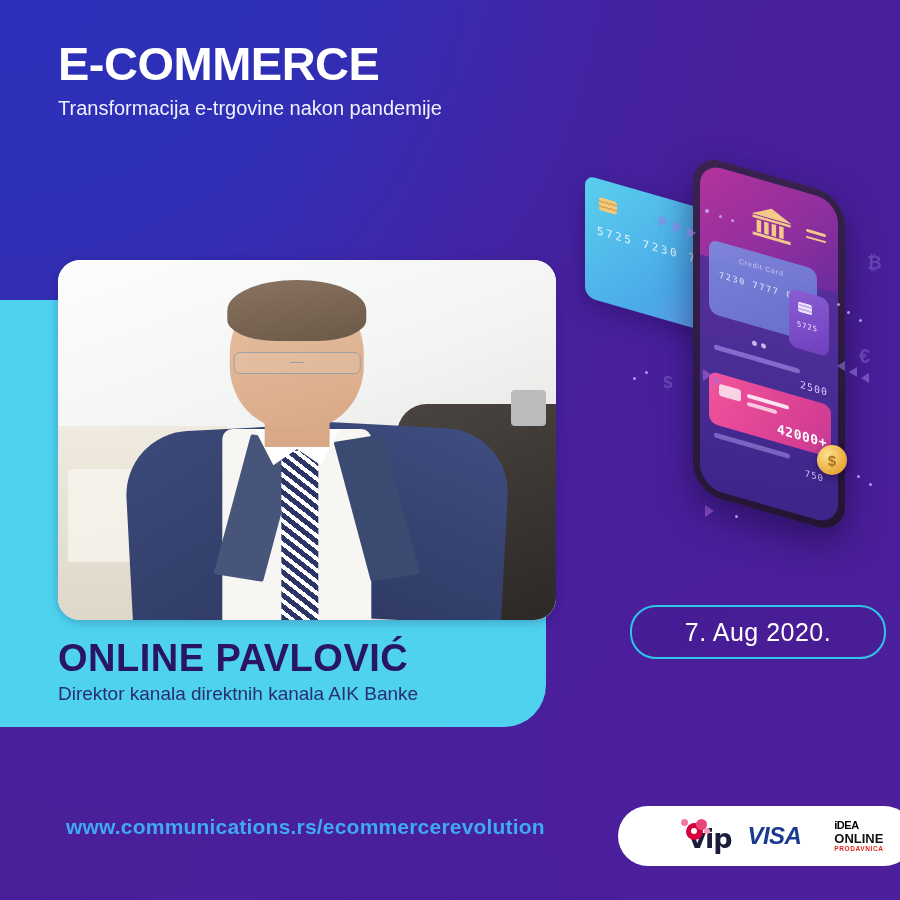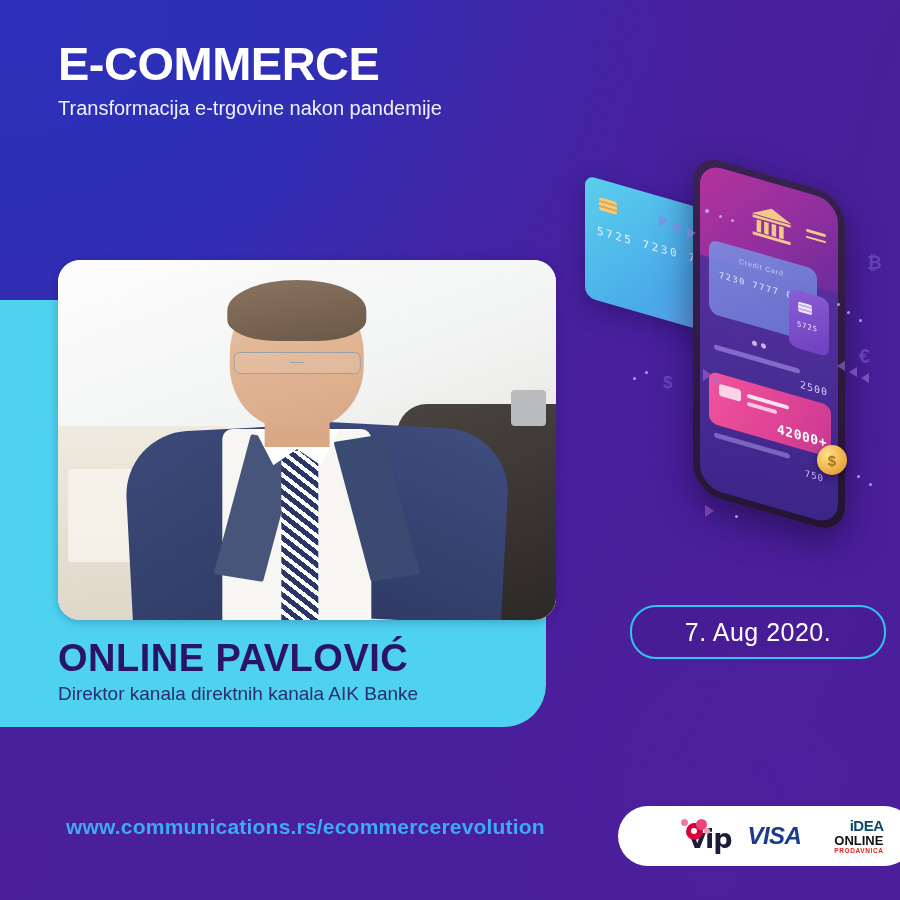--- a/index.html
+++ b/index.html
@@ -196,21 +196,21 @@
     display:flex;align-items:center;justify-content:space-around;padding:0 14px;
     box-sizing:border-box;
   }
   .logo-vip{position:relative;width:66px;height:34px;}
   .vip-word{position:absolute;left:0;bottom:1px;color:#1b1b3a;font-size:27px;font-weight:bold;
     letter-spacing:-1px;line-height:1;font-family:"DejaVu Sans",sans-serif;margin-left:40px;}
   .bub{position:absolute;border-radius:50%;}
   .logo-visa{color:#1a3a8f;font-size:24px;font-weight:bold;font-style:italic;letter-spacing:-0.5px;
     font-family:"Liberation Sans",sans-serif;}
   .logo-idea{line-height:1;text-align:left;}
-  .idea-1{color:#0c4a6e;font-size:15px;font-weight:bold;letter-spacing:-0.5px;text-align:right;}
+  .idea-1{color:#000000;font-size:11px;font-weight:bold;letter-spacing:-0.5px;}
   .idea-2{color:#111111;font-size:13px;font-weight:bold;letter-spacing:0px;margin-top:1px;}
   .idea-3{color:#e2231a;font-size:6.5px;font-weight:bold;letter-spacing:.6px;margin-top:1px;}
 </style>
 </head>
 <body>
 
 <div class="poster">
   <div class="bg-wash"></div>
   <div class="bg-wash2"></div>
 

